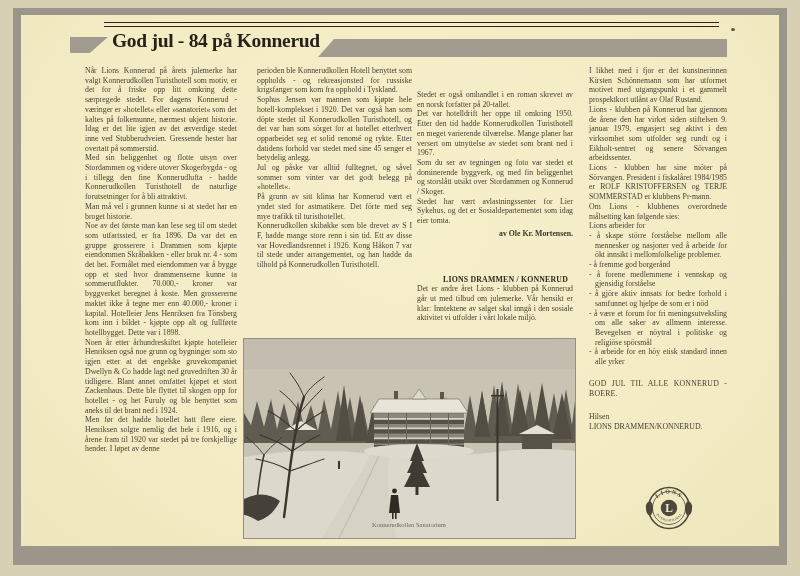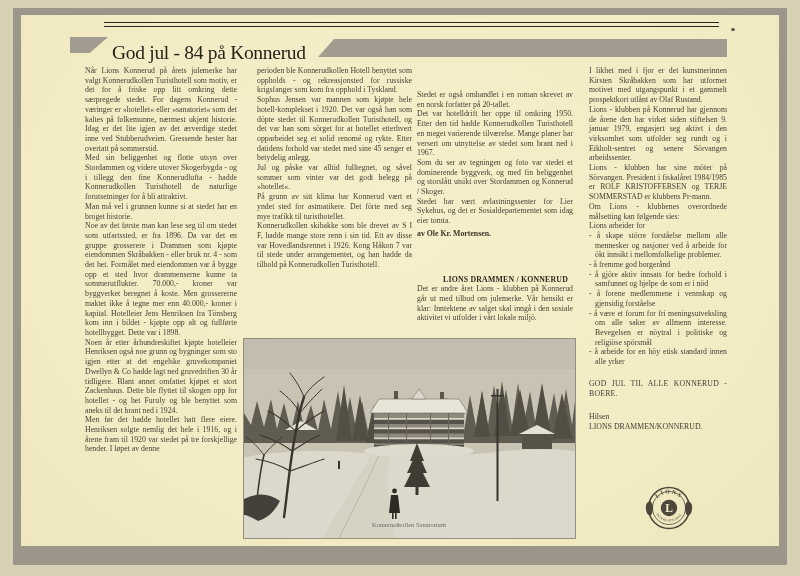--- a/index.html
+++ b/index.html
@@ -19,35 +19,35 @@
   .rule2{top:26px;}
   .flag-left{
     position:absolute;left:70px;top:37px;width:38px;height:16px;background:#a29c90;
     clip-path:polygon(0 0,100% 0,52% 100%,0 100%);
   }
   .flag-right{
     position:absolute;left:318px;top:39px;width:409px;height:18px;background:#a29c90;
     clip-path:polygon(16px 0,100% 0,100% 100%,0 100%);
   }
   .title{
-    position:absolute;left:112px;top:42px;margin:0;
-    font-size:19.5px;font-weight:normal;color:#262219;letter-spacing:-0.3px;
+    position:absolute;left:112px;top:30px;margin:0;
+    font-size:19.5px;font-weight:bold;color:#262219;letter-spacing:-0.3px;
     white-space:nowrap;
   }
   .speck{position:absolute;left:731px;top:28px;width:4px;height:3px;background:#5a544a;border-radius:50%;}
   .col{
     position:absolute;top:66px;text-align:justify;
     font-size:7.8px;line-height:9.7px;color:#463f34;
   }
   .col p{margin:0;}
   #col1{left:85px;width:152px;}
   #col2{left:245px;width:155px;margin-left:12px;}
   #col3{left:417px;width:156px;margin-top:24px;}
   #col4{left:589px;width:138px;}
-  .byline{text-align:left;font-weight:bold;color:#3a342b;margin-top:3px !important;}
+  .byline{text-align:right;font-weight:bold;color:#3a342b;margin-top:3px !important;}
   .sec-heading{font-weight:bold;color:#2f2a22;margin-top:36px !important;letter-spacing:0.2px;padding-left:26px;}
   .goal{padding-left:6px;text-indent:-6px;}
   .closing{margin-top:12px !important;letter-spacing:0.2px;}
   .signoff1{margin-top:14px !important;}
   .photo{
     position:absolute;left:244px;top:339px;width:331px;height:199px;
     box-shadow:0 0 0 1px #958f82;
     background:#c9c3b4;
   }
   .photo svg{display:block;width:331px;height:199px;}
@@ -90,29 +90,29 @@
     <p>Stedet er også omhandlet i en roman skrevet av en norsk forfatter på 20-tallet.</p>
     <p>Det var hotelldrift her oppe til omkring 1950. Etter den tid hadde Konnerudkollen Turisthotell en meget varierende tilværelse. Mange planer har versert om utnyttelse av stedet som brant ned i 1967.</p>
     <p>Som du ser av tegningen og foto var stedet et dominerende byggverk, og med fin beliggenhet og storslått utsikt over Stordammen og Konnerud / Skoger.</p>
     <p>Stedet har vært avlastningssenter for Lier Sykehus, og det er Sosialdepartementet som idag eier tomta.</p>
     <p class="byline">av Ole Kr. Mortensen.</p>
     <p class="sec-heading">LIONS DRAMMEN / KONNERUD</p>
     <p>Det er andre året Lions - klubben på Konnerud går ut med tilbud om julemerke. Vår hensikt er klar: Inntektene av salget skal inngå i den sosiale aktivitet vi utfolder i vårt lokale miljö.</p>
   </div>
 
   <div class="col" id="col4">
-    <p>I likhet med i fjor er det kunstnerinnen Kirsten Skråbakken som har utformet motivet med utgangspunkt i et gammelt prospektkort utlånt av Olaf Rustand.</p>
+    <p>I likhet med i fjor er det kunstnerinnen Kirsten Schönnemann som har utformet motivet med utgangspunkt i et gammelt prospektkort utlånt av Olaf Rustand.</p>
     <p>Lions - klubben på Konnerud har gjennom de årene den har virket siden stiftelsen 9. januar 1979, engasjert seg aktivt i den virksomhet som utfolder seg rundt og i Eikholt-sentret og senere Sörvangen arbeidssenter.</p>
     <p>Lions - klubben har sine möter på Sörvangen. President i fiskalåret 1984/1985 er ROLF KRISTOFFERSEN og TERJE SOMMERSTAD er klubbens Pr-mann.</p>
     <p>Om Lions - klubbenes overordnede målsetting kan følgende sies:</p>
     <p>Lions arbeider for</p>
     <p class="goal">- å skape större forståelse mellom alle mennesker og nasjoner ved å arbeide for ökt innsikt i mellomfolkelige problemer.</p>
     <p class="goal">- å fremme god borgerånd</p>
+    <p class="goal">- å forene medlemmene i vennskap og gjensidig forståelse</p>
     <p class="goal">- å gjöre aktiv innsats for bedre forhold i samfunnet og hjelpe de som er i nöd</p>
-    <p class="goal">- å forene medlemmene i vennskap og gjensidig forståelse</p>
     <p class="goal">- å være et forum for fri meningsutveksling om alle saker av allmenn interesse. Bevegelsen er nöytral i politiske og religiöse spörsmål</p>
     <p class="goal">- å arbeide for en höy etisk standard innen alle yrker</p>
     <p class="closing">GOD JUL TIL ALLE KONNERUD - BOERE.</p>
     <p class="signoff1">Hilsen</p>
     <p>LIONS DRAMMEN/KONNERUD.</p>
   </div>
 
   <div class="photo">
     <svg viewBox="0 0 331 199" preserveAspectRatio="none">
 

